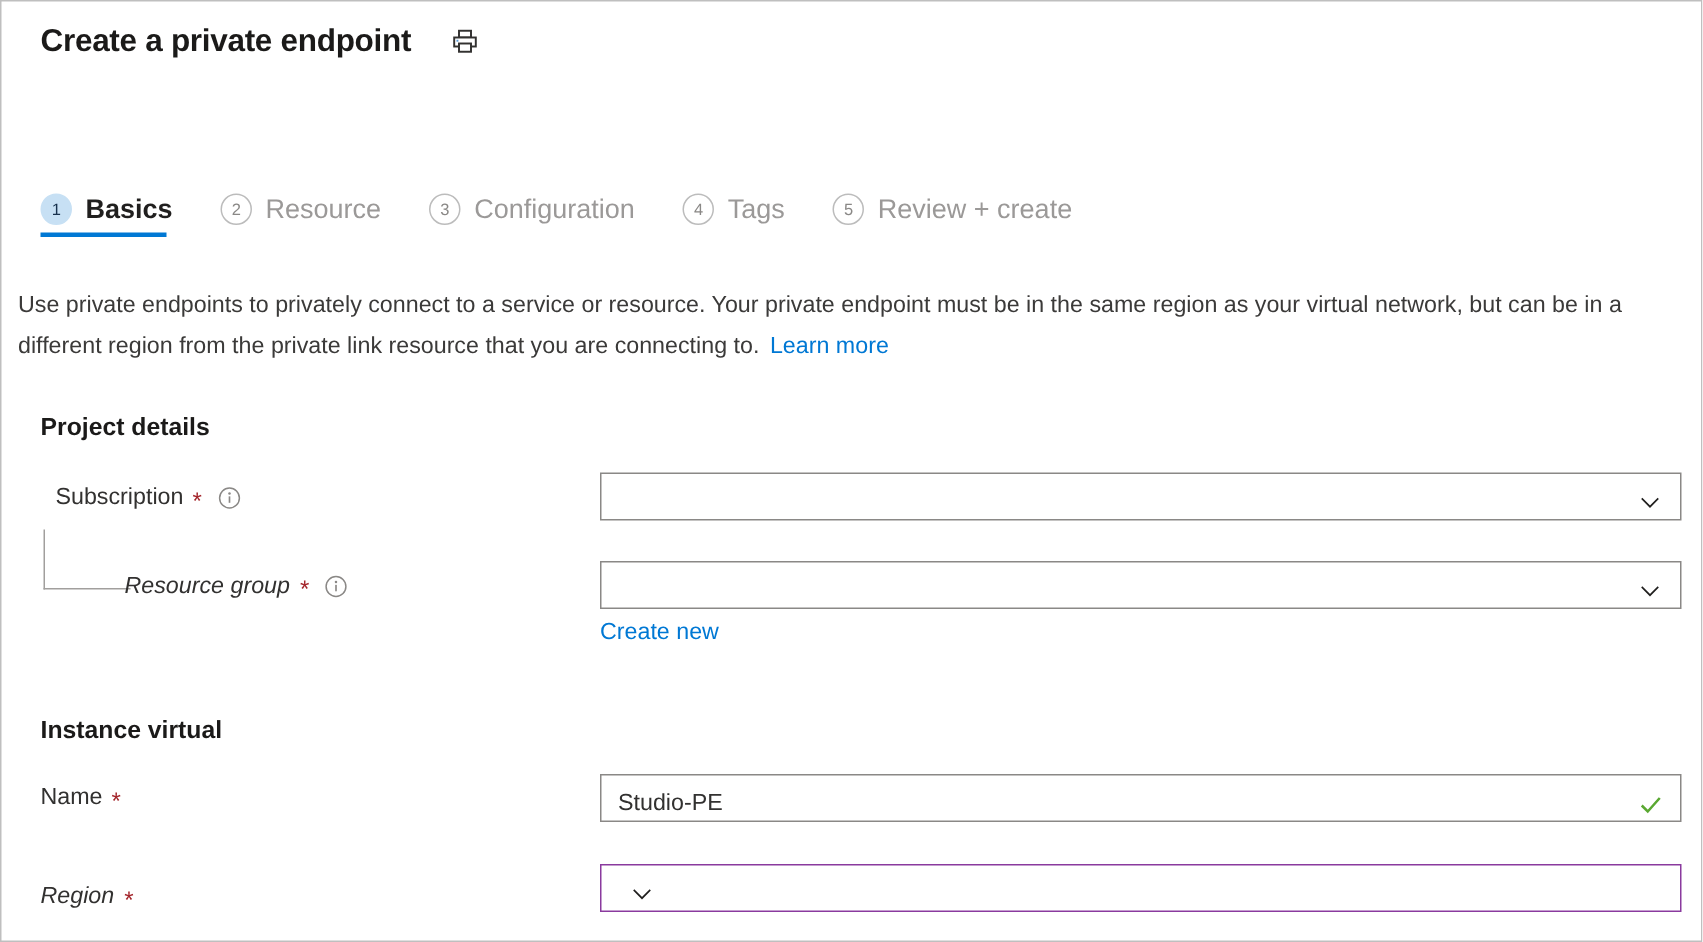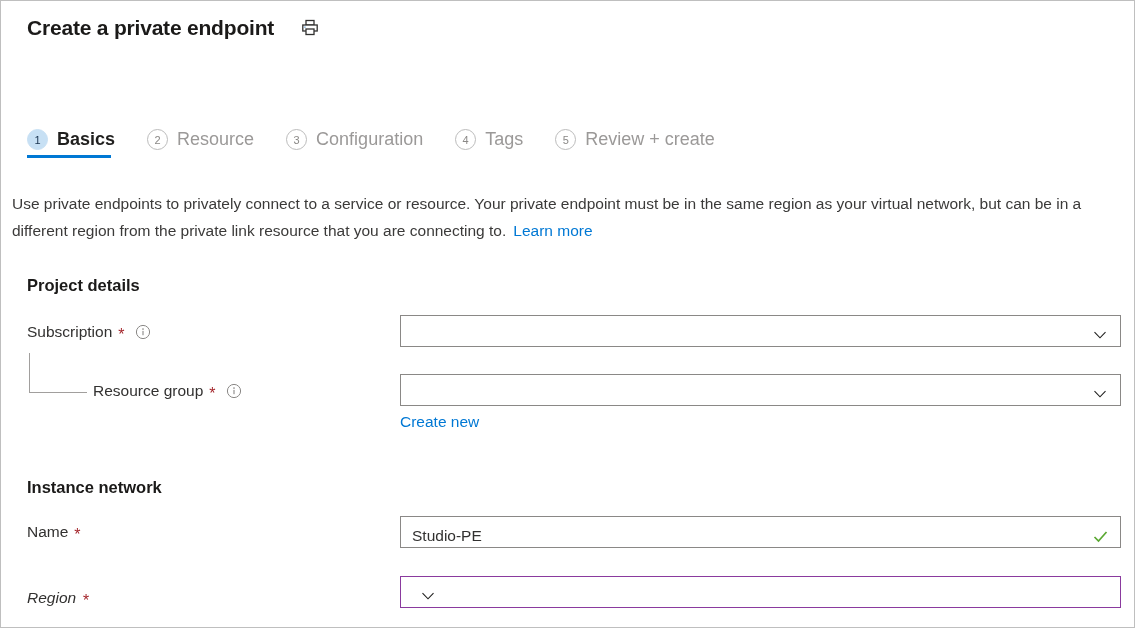--- a/index.html
+++ b/index.html
@@ -151,22 +151,22 @@
     line-height: 10px;
     position: relative;
     top: 3px;
   }
   .info-icon {
     display: inline-flex;
     margin-left: 4px;
     cursor: pointer;
   }
 
-  #label-subscription { left: 26px; top: 322px; }
-  #label-resourcegroup { left: 92px; top: 381px; }
+  #label-subscription { left: 36px; top: 322px; }
+  #label-resourcegroup { left: 82px; top: 381px; font-style: italic; }
   #label-name { left: 26px; top: 522px; }
   #label-region { left: 26px; top: 588px; font-style: italic; }
 
   
   .elbow {
     position: absolute;
     left: 28px;
     top: 352px;
     width: 58px;
     height: 40px;
@@ -316,21 +316,21 @@
     <span class="value"></span>
     <span class="chev">
       <svg width="16" height="16" viewBox="0 0 16 16">
         <path d="M2.5 5.2 L8 10.8 L13.5 5.2" fill="none" stroke="#201f1e" stroke-width="1.1"></path>
       </svg>
     </span>
   </div>
 
   <a class="link" id="link-create-new">Create new</a>
 
-  <div class="section-title" id="instance-details-title">Instance network</div>
+  <div class="section-title" id="instance-details-title">Instance virtual</div>
 
   <div class="field-label" id="label-name">
     <span>Name</span>
     <span class="req">*</span>
   </div>
 
   <div class="control" id="input-name">
     <span class="value">Studio-PE</span>
     <span class="check">
       <svg width="17" height="17" viewBox="0 0 17 17">

